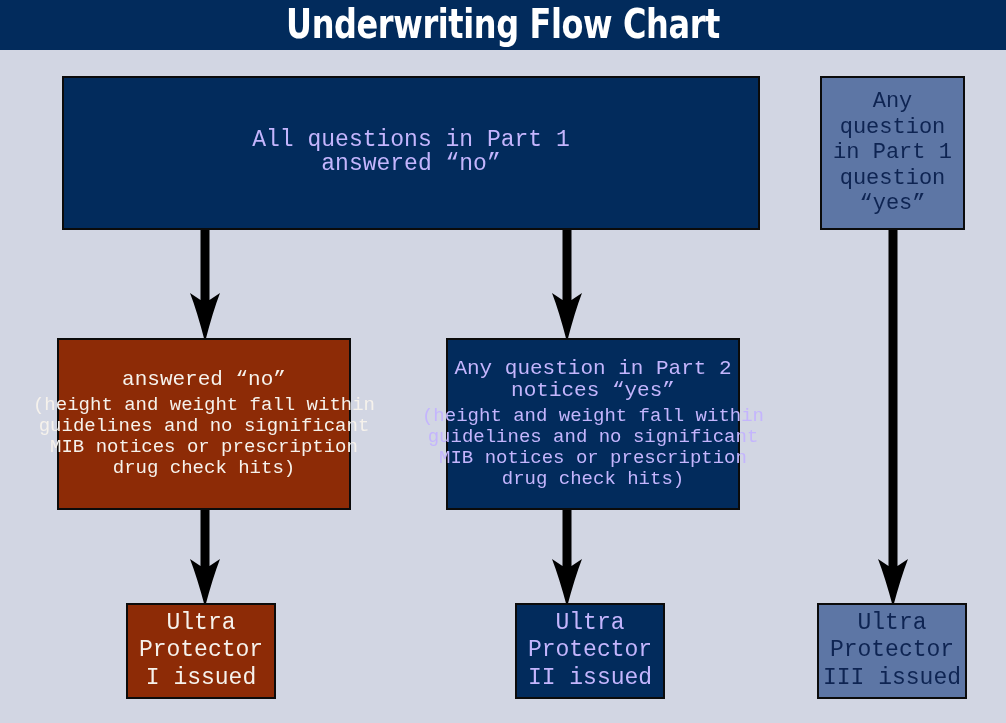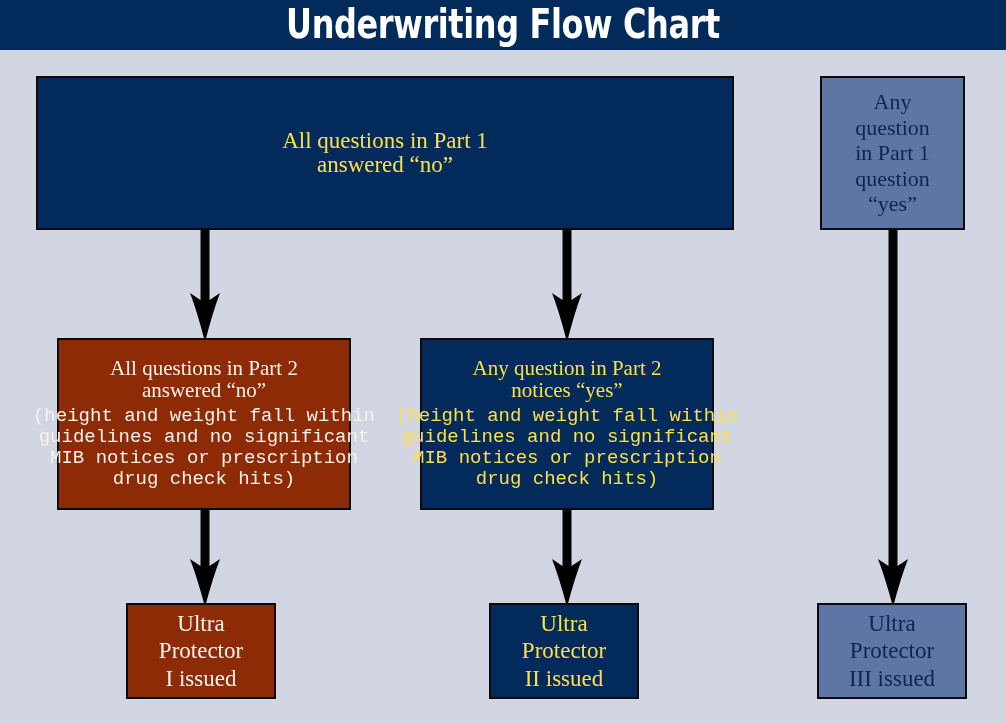--- a/index.html
+++ b/index.html
@@ -60,27 +60,28 @@
     flex-direction: column;
     align-items: center;
     justify-content: center;
     text-align: center;
     line-height: 1.04;
     z-index: 3;
   }
   .node .line-main {
     display: block;
     white-space: nowrap;
+    font-family: Liberation Mono, monospace;
   }
   .node .line-sub {
     display: block;
     white-space: nowrap;
   }
 
-  .fill-navy   { background: #022b5c; color: #fde047; }
+  .fill-navy   { background: #022b5c; color: #c4b5fd; margin-left: 26px; }
   .fill-rust   { background: #8d2b06; color: #f6f2ec; }
   .fill-slate  { background: #5d76a5; color: #0e2452; }
 
   
   #node-part1-no {
     left: 36px; top: 26px; width: 698px; height: 154px;
     font-size: 23px;
   }
   #node-part1-yes {
     left: 820px; top: 26px; width: 145px; height: 154px;
@@ -171,21 +172,20 @@
 
   <div class="node fill-slate" id="node-part1-yes">
     <span class="line-main">Any</span>
     <span class="line-main">question</span>
     <span class="line-main">in Part 1</span>
     <span class="line-main">question</span>
     <span class="line-main">“yes”</span>
   </div>
 
   <div class="node fill-rust" id="node-part2-no">
-    <span class="line-main">All questions in Part 2</span>
     <span class="line-main">answered “no”</span>
     <span class="sub-block">
       <span class="line-sub">(height and weight fall within</span>
       <span class="line-sub">guidelines and no significant</span>
       <span class="line-sub">MIB notices or prescription</span>
       <span class="line-sub">drug check hits)</span>
     </span>
   </div>
 
   <div class="node fill-navy" id="node-part2-yes">

